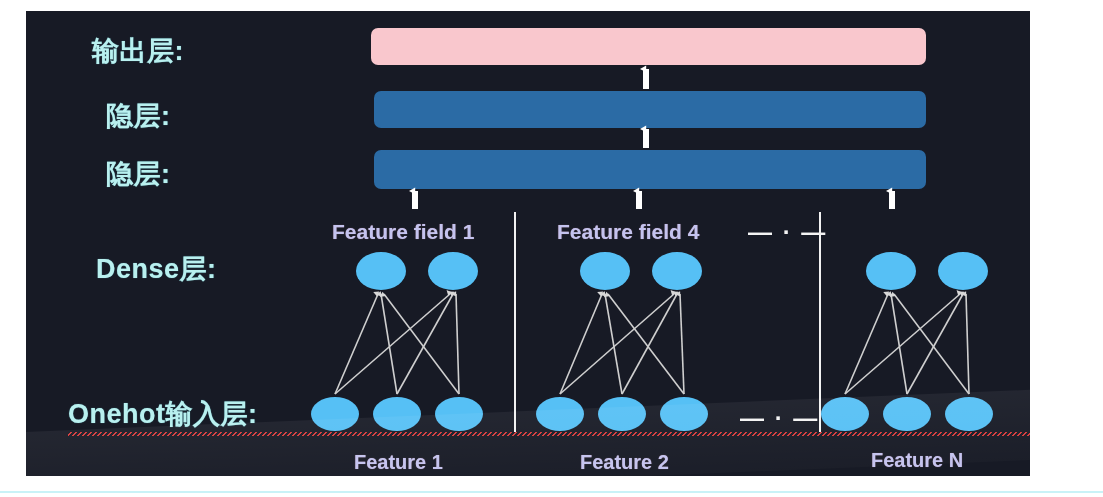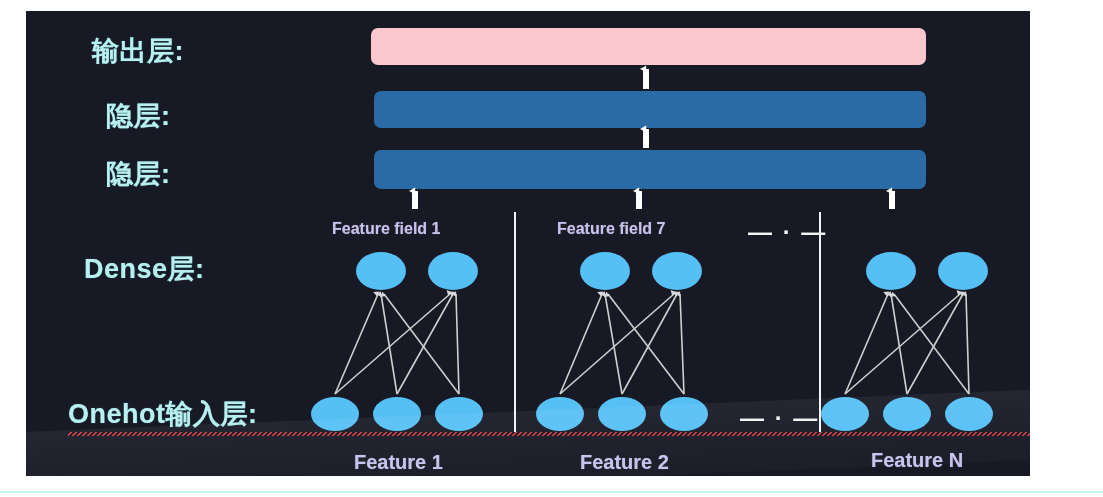--- a/index.html
+++ b/index.html
@@ -79,21 +79,21 @@
   .bar {
     position: absolute;
     border-radius: 7px;
   }
   .bar.output { background: #f9c7cd; }
   .bar.hidden { background: #2b6ba5; }
 
   .field-title {
     position: absolute;
     color: #c4c3ef;
-    font-size: 16px;
+    font-size: 21px;
     font-weight: 600;
     white-space: nowrap;
     text-shadow: 0 0 1px rgba(255,180,200,0.5);
   }
   .feature-title {
     position: absolute;
     color: #c4c3ef;
     font-size: 20px;
     font-weight: 600;
     white-space: nowrap;
@@ -138,25 +138,25 @@
 
   <div id="panel">
 
     <div class="bar output" style="left:345px; top:17px; width:555px; height:37px;"></div>
     <div class="bar hidden" style="left:348px; top:80px; width:552px; height:37px;"></div>
     <div class="bar hidden" style="left:348px; top:139px; width:552px; height:39px;"></div>
 
     <div class="cn-label" style="left:66px; top:22px;">输出层:</div>
     <div class="cn-label" style="left:80px; top:87px;">隐层:</div>
     <div class="cn-label" style="left:80px; top:145px;">隐层:</div>
-    <div class="cn-label" style="left:58px; top:240px;">Dense层:</div>
+    <div class="cn-label" style="left:70px; top:240px;">Dense层:</div>
     <div class="cn-label spellunderline" style="left:42px; top:385px;">Onehot输入层:</div>
 
     <div class="field-title" style="left:306px; top:209px;">Feature field 1</div>
-    <div class="field-title" style="left:531px; top:209px;">Feature field 7</div>
+    <div class="field-title" style="left:531px; top:209px;">Feature field 4</div>
 
     <div class="dashdot" style="left:722px; top:207px;">— · —</div>
 
     <div class="dashdot" style="left:714px; top:393px;">— · —</div>
 
     <div class="divider" style="left:488px; top:201px; height:220px;"></div>
     <div class="divider" style="left:793px; top:201px; height:220px;"></div>
 
     <div class="node dense" style="left:330px; top:241px;"></div>
     <div class="node dense" style="left:402px; top:241px;"></div>

